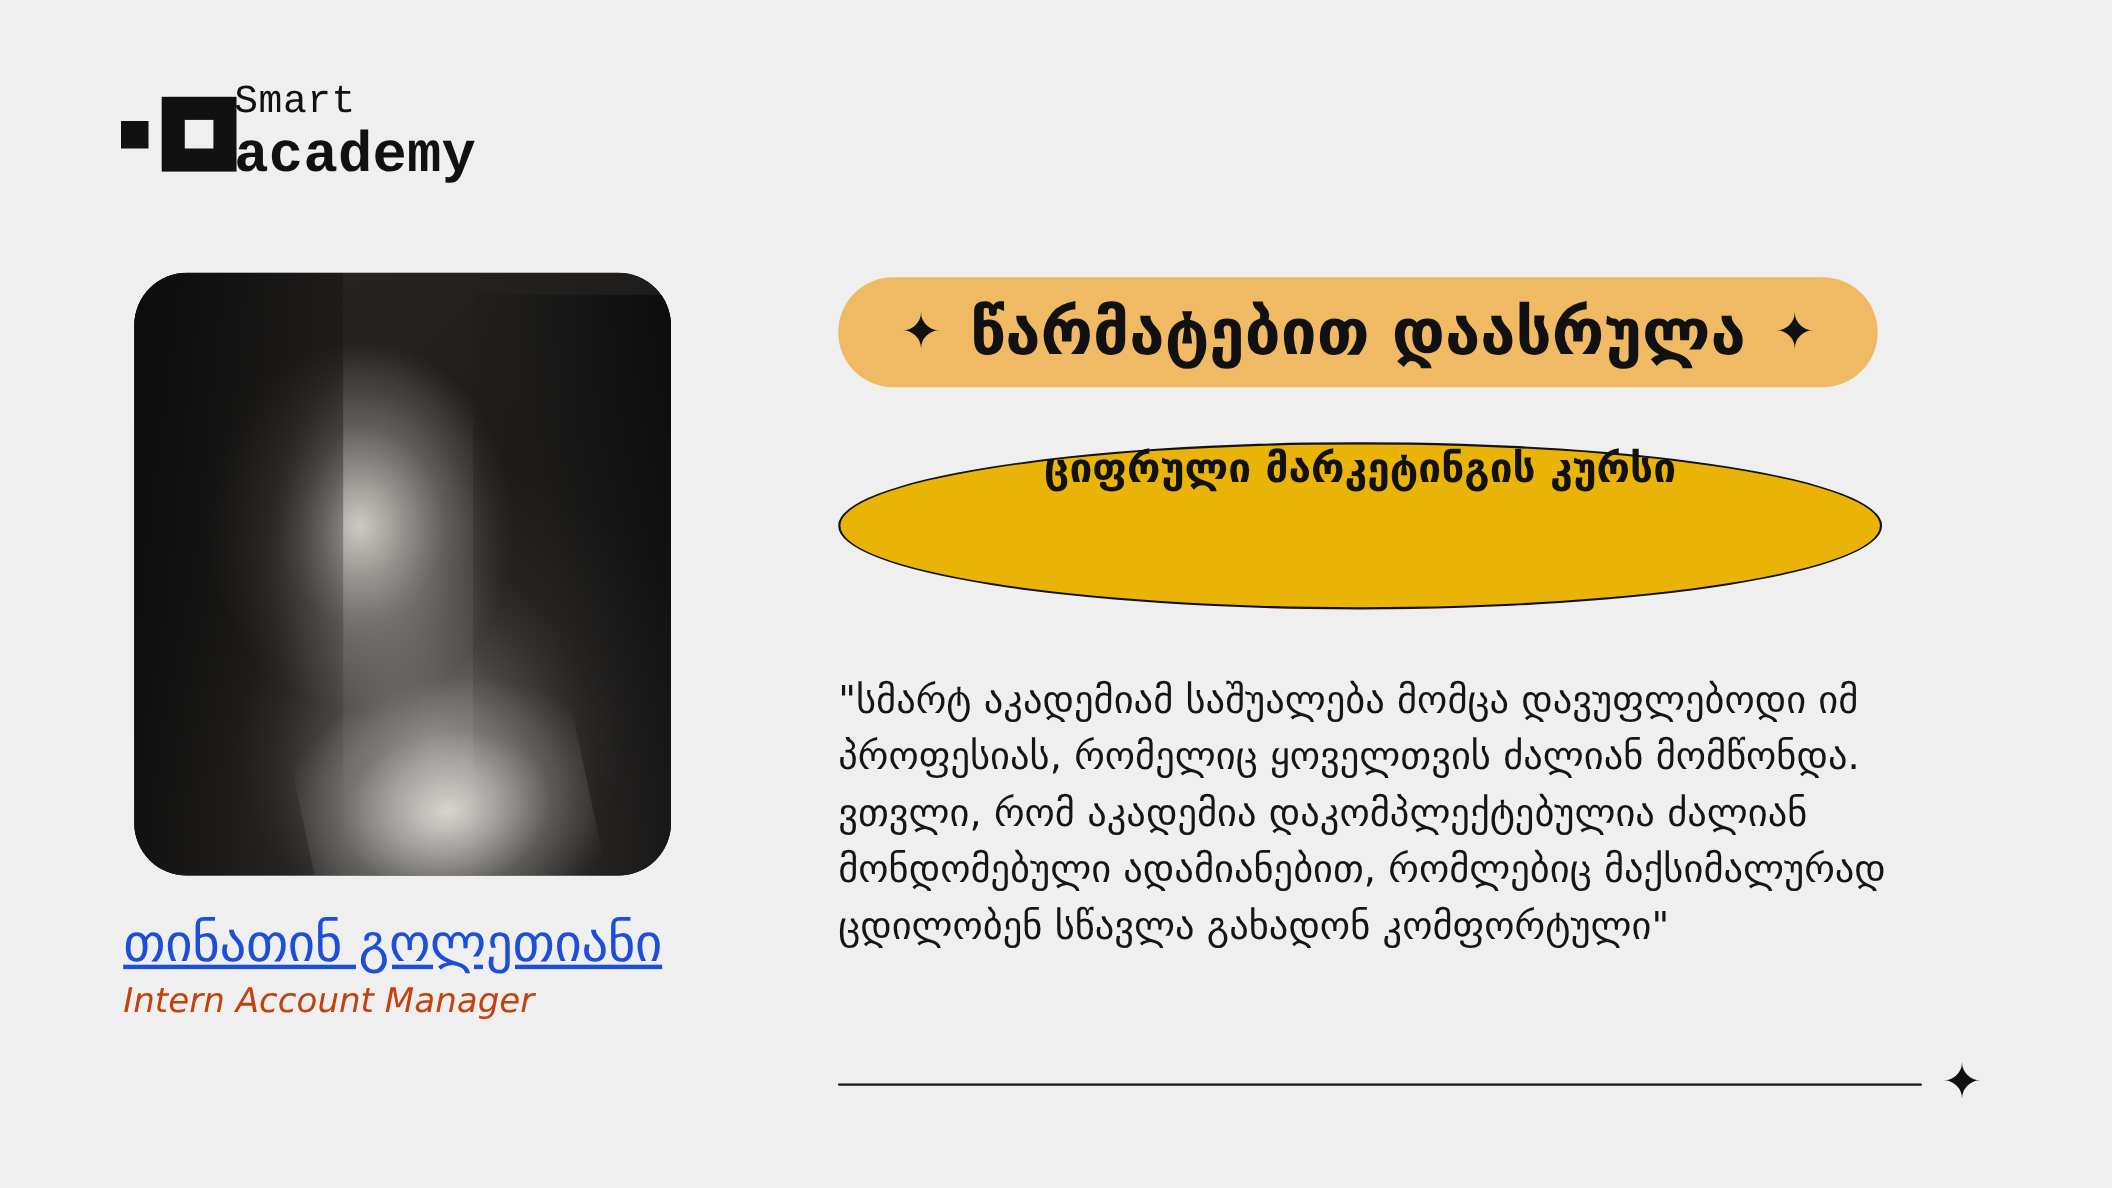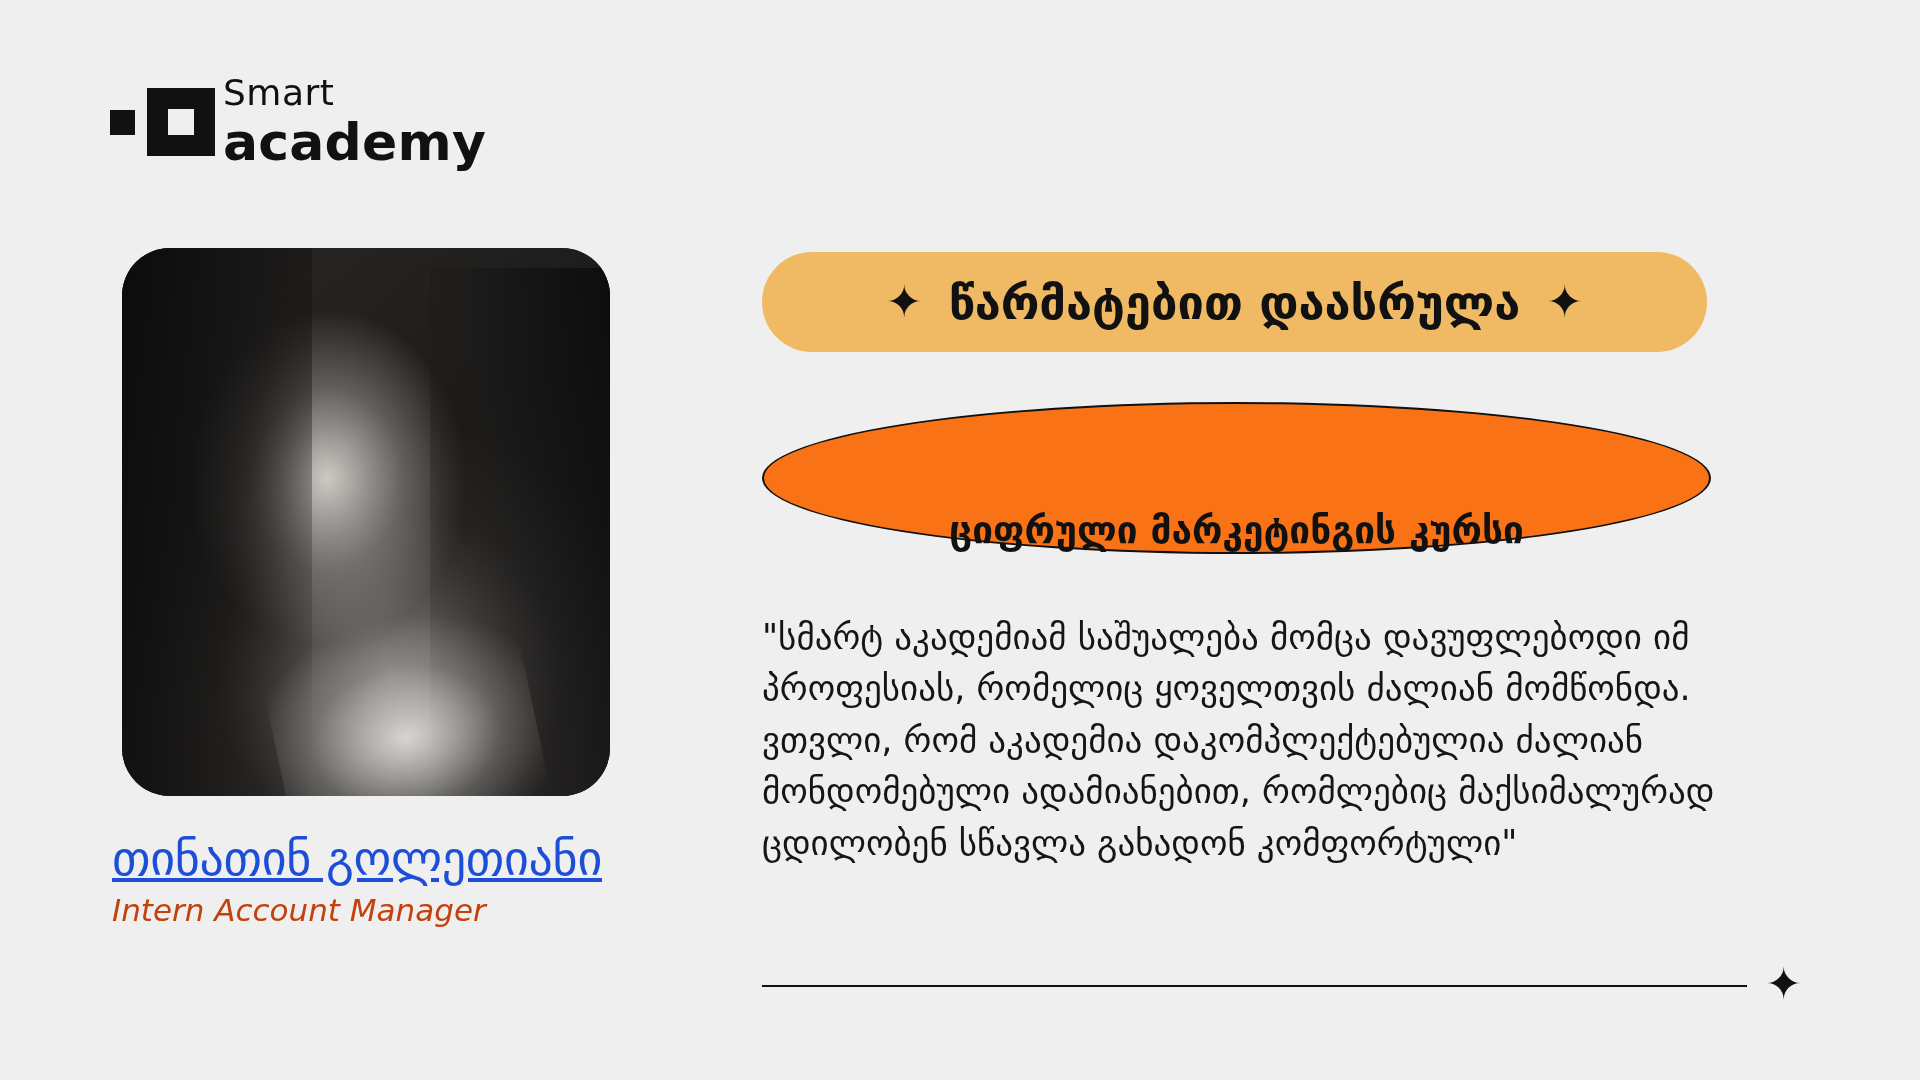--- a/index.html
+++ b/index.html
@@ -21,21 +21,22 @@
     background: #efefef;
   }
 
   
   .logo {
     position: absolute;
     left: 110px;
     top: 75px;
     display: flex;
     align-items: center;
-    gap: 20px;
+    gap: 10px;
+    font-family: Liberation Mono, monospace;
   }
   .logo-mark {
     position: relative;
     width: 93px;
     height: 68px;
   }
   .logo-sq-small {
     position: absolute;
     left: 0;
     top: 22px;
@@ -156,44 +157,44 @@
     width: 945px;
     height: 100px;
     background: #f0b963;
     border-radius: 50px;
     display: flex;
     align-items: center;
     justify-content: center;
     gap: 26px;
   }
   .badge-text {
-    font-size: 47px;
+    font-size: 58px;
     font-weight: 700;
     color: #111111;
     letter-spacing: 0px;
     white-space: nowrap;
   }
   .spark {
     display: inline-block;
     color: #111111;
     font-size: 44px;
     line-height: 1;
   }
 
   .ellipse {
     position: absolute;
     left: 762px;
     top: 402px;
     width: 945px;
     height: 148px;
     border: 2px solid #111111;
     border-radius: 50%;
-    background: #f97316;
-    display: flex;
-    align-items: flex-end;
+    background: #eab308;
+    display: flex;
+    align-items: flex-start;
     justify-content: center;
   }
   .ellipse-text {
     font-size: 37px;
     font-weight: 700;
     color: #111111;
     letter-spacing: 0px;
     white-space: nowrap;
   }
 

